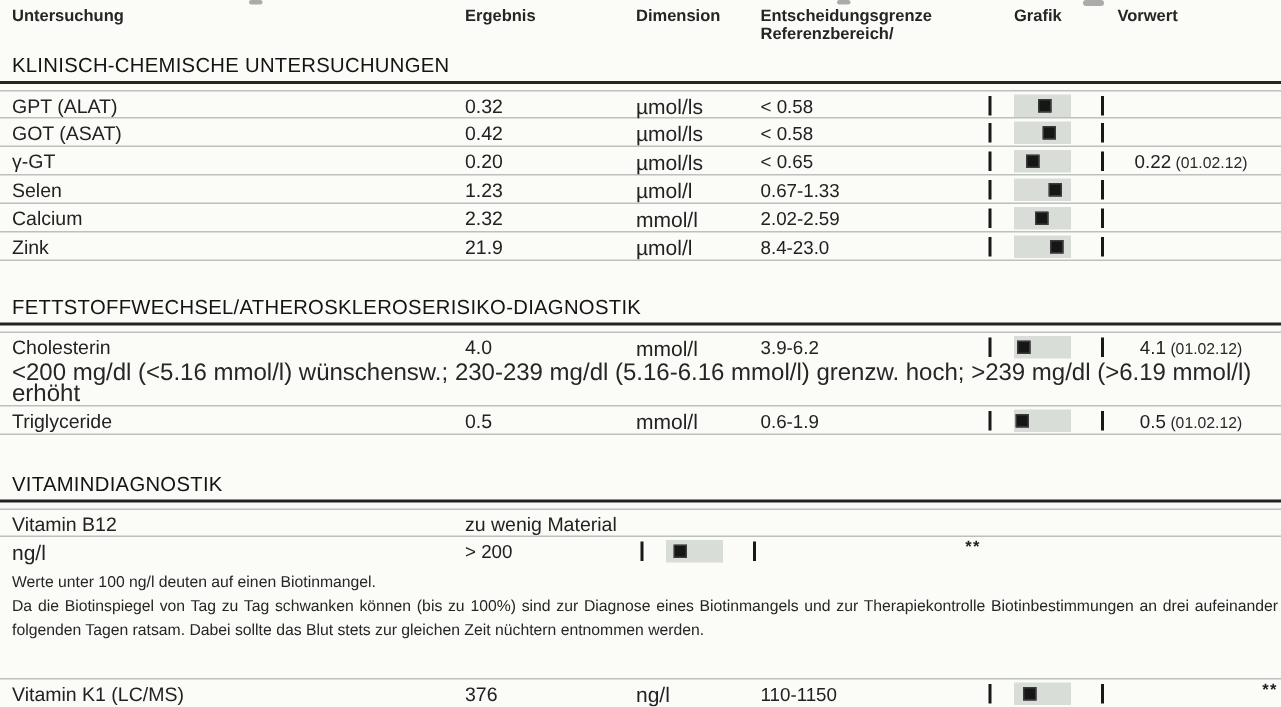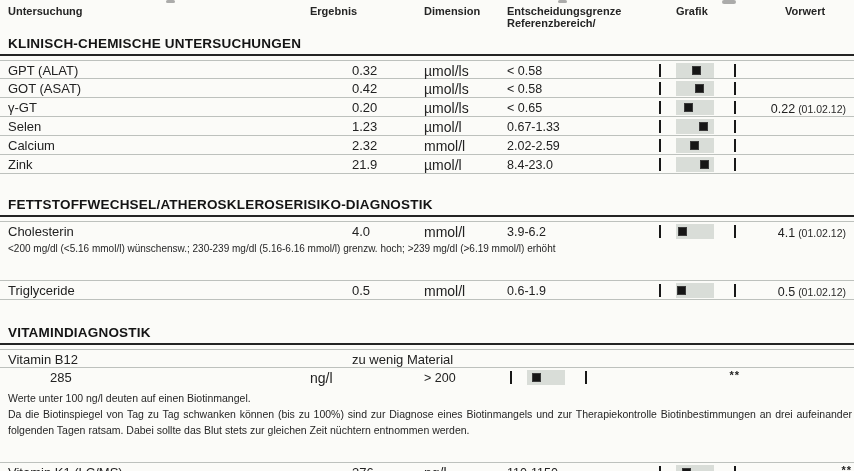--- a/index.html
+++ b/index.html
@@ -19,64 +19,64 @@
   .grid{
     display:grid;
     grid-template-columns:302px 114px 83px 149px 86px 1fr;
     padding-left:8px;
   }
   .col-header{align-items:start;}
   .col-header .hcell{
     font-size:11px;font-weight:bold;line-height:12px;color:#252525;
   }
   .hcell.grafik{padding-left:20px;}
-  .hcell.vorwert{padding-left:3px;margin-left:40px;}
+  .hcell.vorwert{padding-left:3px;}
 
   .section-title{
     margin:4px 0 1px 0;
     padding:3px 0 3px 8px;
-    font-size:13.5px;font-weight:bold;letter-spacing:.2px;color:#141414;
+    font-size:13.5px;font-weight:normal;letter-spacing:.2px;color:#141414;
     border-bottom:2px solid #242424;
   }
   .s2 .section-title{margin-top:20px;}
   .s3 .section-title{margin-top:22px;}
 
   .rows{margin-top:4px;}
   .row{
     align-items:center;
     height:19px;box-sizing:border-box;
     border-bottom:1px solid #bdc1bd;
   }
   .row.no-bottom{border-bottom:none;}
   .row.top-line{border-top:1px solid #bdc1bd;}
 
   .cell{font-size:13px;color:#222;white-space:nowrap;overflow:visible;}
   .cell.name{font-size:13px;}
-  .cell.result{font-size:13px;margin-left:42px;}
+  .cell.result{font-size:13px;}
   .cell.dim{font-size:14px;}
   .cell.ref{font-size:12.5px;}
 
   .graph{position:relative;width:86px;height:19px;}
   .tick{position:absolute;top:3px;width:2px;height:13px;background:#181818;}
   .tick.l{left:3px;}
   .tick.r{left:78px;}
   .range{position:absolute;left:20px;top:2px;width:38px;height:15px;background:#d9ddd8;}
   .marker{position:absolute;top:3px;left:0;width:9px;height:9px;background:#161616;box-shadow:inset 0 0 0 1px #3a3a3a;}
 
-  .vw{position:relative;text-align:right;padding-right:8px;height:19px;line-height:19px;}
+  .vw{position:relative;text-align:center;padding-right:8px;height:19px;line-height:19px;}
   .vw-val{font-size:12.5px;color:#222;}
   .vw-date{font-size:10.5px;color:#2a2a2a;margin-left:3px;}
   .flag{
     position:absolute;right:2px;top:0;
     font-size:11px;font-weight:bold;letter-spacing:1px;color:#222;line-height:14px;
   }
 
   .note{
-    font-size:10px;color:#262626;line-height:14px;
-    padding:2px 8px 24px 8px;
+    font-size:16px;color:#262626;line-height:14px;
+    padding:2px 8px 0 8px;
   }
   .note.under-line{border-bottom:1px solid #bdc1bd;}
   .biotin-notes{padding:3px 2px 0 8px;margin-bottom:24px;}
   .biotin-notes p{margin:0;font-size:10.5px;line-height:16px;color:#262626;}
   .biotin-notes p.just{text-align:justify;}
   .k1-note{padding:3px 8px 0 8px;font-size:10.5px;line-height:14px;color:#262626;}
 </style>
 </head>
 <body>
 
@@ -247,21 +247,20 @@
       <div class="grid row top-line">
         <div class="cell name">Vitamin B12</div>
         <div class="cell result">zu wenig Material</div>
         <div class="cell dim"></div>
         <div class="cell ref"></div>
         <div class="graph"></div>
         <div class="vw"></div>
       </div>
 
       <div class="grid row no-bottom">
-        <div class="cell result">285</div>
         <div class="cell dim">ng/l</div>
         <div class="cell ref">&gt; 200</div>
         <div class="graph">
           <span class="tick l"></span>
           <span class="range">
               <span class="marker" style="left: 5px;"></span>
             </span>
           <span class="tick r"></span>
         </div>
         <div class="vw">

